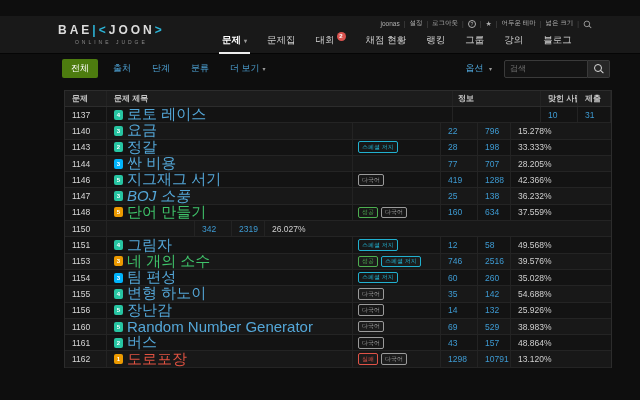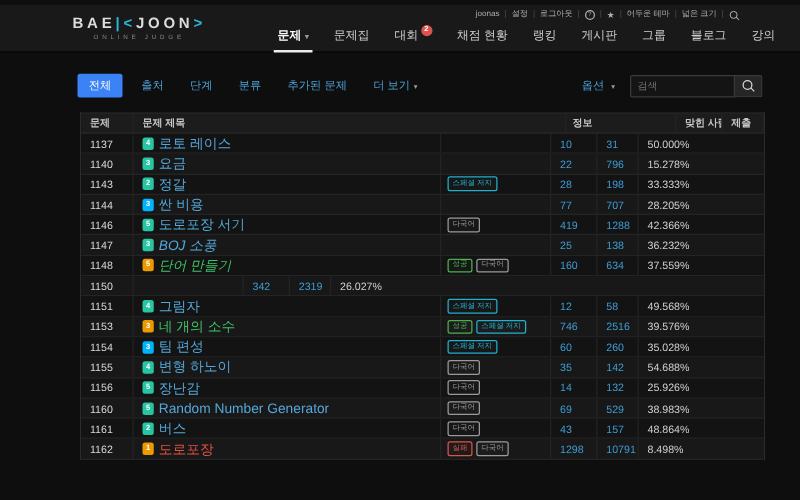--- a/index.html
+++ b/index.html
@@ -1,20 +1,20 @@
 <!DOCTYPE html>
 <html><head>
 <meta charset="utf-8">
 <style>
   * { box-sizing: border-box; margin: 0; padding: 0; }
   body { background:#000; font-family:"Liberation Sans", sans-serif; }
   .screen { position:relative; width:640px; height:400px; overflow:hidden; background:#0e0e0e; }
 
   
-  .topbar { position:absolute; top:4px; left:0; width:640px; height:38px; background:#191919; border-bottom:1px solid #050505; }
+  .topbar { position:absolute; top:16px; left:0; width:640px; height:38px; background:#191919; border-bottom:1px solid #050505; }
   .logo { position:absolute; left:58px; top:7px; text-align:center; cursor:pointer; }
   .logo-main { font-size:12px; font-weight:bold; letter-spacing:3px; color:#dcdcdc; white-space:nowrap; }
   .logo-accent { color:#2cb5d8; }
   .logo-sub { font-size:5px; letter-spacing:3px; color:#8a8a8a; margin-top:2px; }
 
   .mini-menu { position:absolute; top:3px; right:50px; display:flex; align-items:center; gap:4px; font-size:6.5px; color:#b0b0b0; }
   .mini-item { color:#b0b0b0; text-decoration:none; white-space:nowrap; cursor:pointer; }
   .mini-sep { color:#4d4d4d; }
   .qmark { display:inline-flex; width:8px; height:8px; border:1px solid #b0b0b0; border-radius:50%; font-size:5px; align-items:center; justify-content:center; }
   .star { font-size:7px; color:#b0b0b0; }
@@ -29,21 +29,21 @@
   .mag { position:relative; display:inline-block; width:9px; height:9px; }
   .mag::before { content:""; position:absolute; top:0; left:0; width:6px; height:6px; border:1.2px solid currentColor; border-radius:50%; }
   .mag::after { content:""; position:absolute; width:3.5px; height:1.2px; background:currentColor; transform:rotate(45deg); top:7px; left:5.5px; }
   .mag.small { width:7px; height:7px; transform:scale(0.8); }
   .nav-search { display:flex; align-items:center; padding:0 10px; color:#cfcfcf; cursor:pointer; }
 
   
   .filter-bar { position:absolute; top:59px; left:62px; width:548px; height:19px; display:flex; justify-content:space-between; align-items:center; }
   .tabs { display:flex; align-items:center; }
   .tab { font-size:9px; color:#4ea3d6; text-decoration:none; margin-right:9px; padding:3px 6px; white-space:nowrap; cursor:pointer; }
-  .tab.active { background:#3b82f6; color:#ffffff; border-radius:2px; padding:3px 9px; }
+  .tab.active { background:#4d7c0f; color:#ffffff; border-radius:2px; padding:3px 9px; }
   .filter-right { display:flex; align-items:center; }
   .options-link { font-size:9px; color:#4ea3d6; text-decoration:none; margin-right:12px; white-space:nowrap; cursor:pointer; }
   .search-group { display:flex; height:18px; }
   .search-input { width:84px; height:18px; background:#141414; border:1px solid #3a3a3a; border-radius:2px 0 0 2px; color:#cccccc; font-size:8px; padding:0 5px; outline:none; font-family:"Liberation Sans",sans-serif; }
   .search-btn { width:22px; height:18px; background:#262626; border:1px solid #3a3a3a; border-left:none; border-radius:0 2px 2px 0; color:#d8d8d8; display:flex; align-items:center; justify-content:center; cursor:pointer; }
 
   
   .ptable { position:absolute; top:90px; left:64px; width:548px; border:1px solid #2c2c2c; border-bottom:none; }
   .thead { display:flex; height:16px; align-items:center; background:#1c1c1c; border-bottom:1px solid #2c2c2c; }
   .thead .cell { font-size:8px; font-weight:bold; color:#c8c8c8; }
@@ -51,21 +51,21 @@
   .trow:nth-child(even) { background:#181818; }
   .cell { height:100%; display:flex; align-items:center; padding:0 0 0 7px; border-right:1px solid #232323; overflow:hidden; white-space:nowrap; }
   .c-id { width:42px; flex:none; }
   .c-title { flex:1; gap:4px; }
   .c-info { width:88px; flex:none; padding-left:5px; }
   .c-solved { width:37px; flex:none; }
   .c-sub { width:33px; flex:none; }
   .c-ratio { width:100px; flex:none; border-right:none; }
   .pid { font-size:8.5px; color:#d8d8d8; }
   .tier { width:9px; height:10px; border-radius:2px; color:#0d0d0d; font-size:6px; font-weight:bold; display:inline-flex; align-items:center; justify-content:center; flex:none; }
-  .ptitle { font-size:11px; text-decoration:none; cursor:pointer; overflow:hidden; text-overflow:ellipsis; }
+  .ptitle { font-size:15px; text-decoration:none; cursor:pointer; overflow:hidden; text-overflow:ellipsis; }
   .pbadge { display:inline-block; font-size:6px; line-height:1.1; padding:1.5px 3px; border:1px solid; border-radius:2px; margin-right:3px; background:rgba(255,255,255,0.02); }
   .num-link { font-size:8.5px; color:#3e9bd3; text-decoration:none; cursor:pointer; }
   .ratio { font-size:8.5px; color:#cfcfcf; }
 </style>
 </head>
 <body>
 
 <div class="screen">
 
   <header class="topbar">
@@ -104,42 +104,38 @@
           <span>대회</span>
           <span class="nav-badge">2</span>
         </a>
         <a class="nav-item">
           <span>채점 현황</span>
         </a>
         <a class="nav-item">
           <span>랭킹</span>
         </a>
         <a class="nav-item">
-          <span>게시판</span>
-        </a>
-        <a class="nav-item">
           <span>그룹</span>
         </a>
         <a class="nav-item">
+          <span>강의</span>
+        </a>
+        <a class="nav-item">
           <span>블로그</span>
-        </a>
-        <a class="nav-item">
-          <span>강의</span>
         </a>
         <a class="nav-search"></a>
       </nav>
   </header>
 
   <div class="filter-bar">
     <div class="tabs">
         <a class="tab active"><span>전체</span></a>
         <a class="tab"><span>출처</span></a>
         <a class="tab"><span>단계</span></a>
         <a class="tab"><span>분류</span></a>
-        <a class="tab"><span>추가된 문제</span></a>
         <a class="tab"><span>더 보기</span><span class="nav-caret">▾</span></a>
       </div>
     <div class="filter-right">
       <a class="options-link"><span>옵션</span> <span class="nav-caret">▾</span></a>
       <div class="search-group">
         <input class="search-input" placeholder="검색" style="">
         <button class="search-btn">
             <span class="mag"></span>
           </button>
       </div>
@@ -163,23 +159,20 @@
             <span class="tier" style="background: rgb(39, 197, 162); color: rgb(255, 255, 255);">4</span>
             <a class="ptitle" style="color: rgb(84, 167, 216);">로토 레이스</a>
           </div>
           <div class="cell c-info"></div>
           <div class="cell c-solved">
             <a class="num-link">10</a>
           </div>
           <div class="cell c-sub">
             <a class="num-link">31</a>
           </div>
-          <div class="cell c-ratio">
-            <span class="ratio">50.000%</span>
-          </div>
         </div>
         <div class="trow">
           <div class="cell c-id">
             <span class="pid">1140</span>
           </div>
           <div class="cell c-title">
             <span class="tier" style="background: rgb(39, 197, 162); color: rgb(255, 255, 255);">3</span>
             <a class="ptitle" style="color: rgb(84, 167, 216);">요금</a>
           </div>
           <div class="cell c-info"></div>
@@ -232,21 +225,21 @@
           <div class="cell c-ratio">
             <span class="ratio">28.205%</span>
           </div>
         </div>
         <div class="trow">
           <div class="cell c-id">
             <span class="pid">1146</span>
           </div>
           <div class="cell c-title">
             <span class="tier" style="background: rgb(39, 197, 162); color: rgb(255, 255, 255);">5</span>
-            <a class="ptitle" style="color: rgb(84, 167, 216);">도로포장 서기</a>
+            <a class="ptitle" style="color: rgb(84, 167, 216);">지그재그 서기</a>
           </div>
           <div class="cell c-info">
             <span class="pbadge" style="color: rgb(154, 154, 154); border-color: rgb(154, 154, 154);">다국어</span>
           </div>
           <div class="cell c-solved">
             <a class="num-link">419</a>
           </div>
           <div class="cell c-sub">
             <a class="num-link">1288</a>
           </div>
@@ -272,21 +265,21 @@
           <div class="cell c-ratio">
             <span class="ratio">36.232%</span>
           </div>
         </div>
         <div class="trow">
           <div class="cell c-id">
             <span class="pid">1148</span>
           </div>
           <div class="cell c-title">
             <span class="tier" style="background: rgb(236, 154, 0); color: rgb(255, 255, 255);">5</span>
-            <a class="ptitle" style="color: rgb(63, 195, 106); font-style: italic;">단어 만들기</a>
+            <a class="ptitle" style="color: rgb(63, 195, 106);">단어 만들기</a>
           </div>
           <div class="cell c-info">
             <span class="pbadge" style="color: rgb(77, 175, 80); border-color: rgb(77, 175, 80);">성공</span>
             <span class="pbadge" style="color: rgb(154, 154, 154); border-color: rgb(154, 154, 154);">다국어</span>
           </div>
           <div class="cell c-solved">
             <a class="num-link">160</a>
           </div>
           <div class="cell c-sub">
             <a class="num-link">634</a>
@@ -470,19 +463,19 @@
             <span class="pbadge" style="color: rgb(224, 82, 71); border-color: rgb(224, 82, 71);">실패</span>
             <span class="pbadge" style="color: rgb(154, 154, 154); border-color: rgb(154, 154, 154);">다국어</span>
           </div>
           <div class="cell c-solved">
             <a class="num-link">1298</a>
           </div>
           <div class="cell c-sub">
             <a class="num-link">10791</a>
           </div>
           <div class="cell c-ratio">
-            <span class="ratio">8.498%</span>
+            <span class="ratio">13.120%</span>
           </div>
         </div>
       </div>
   </div>
 
 </div>
 
 </body></html>

